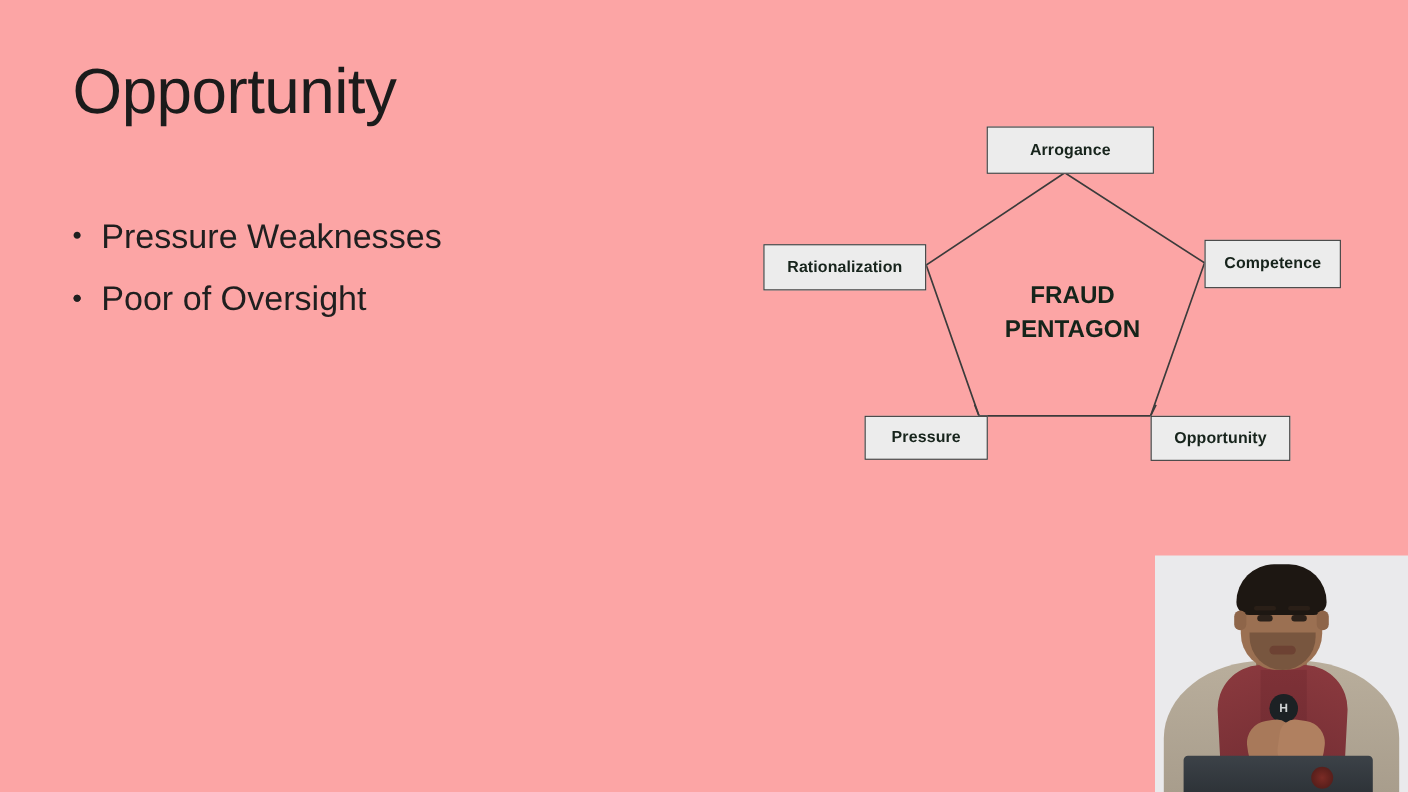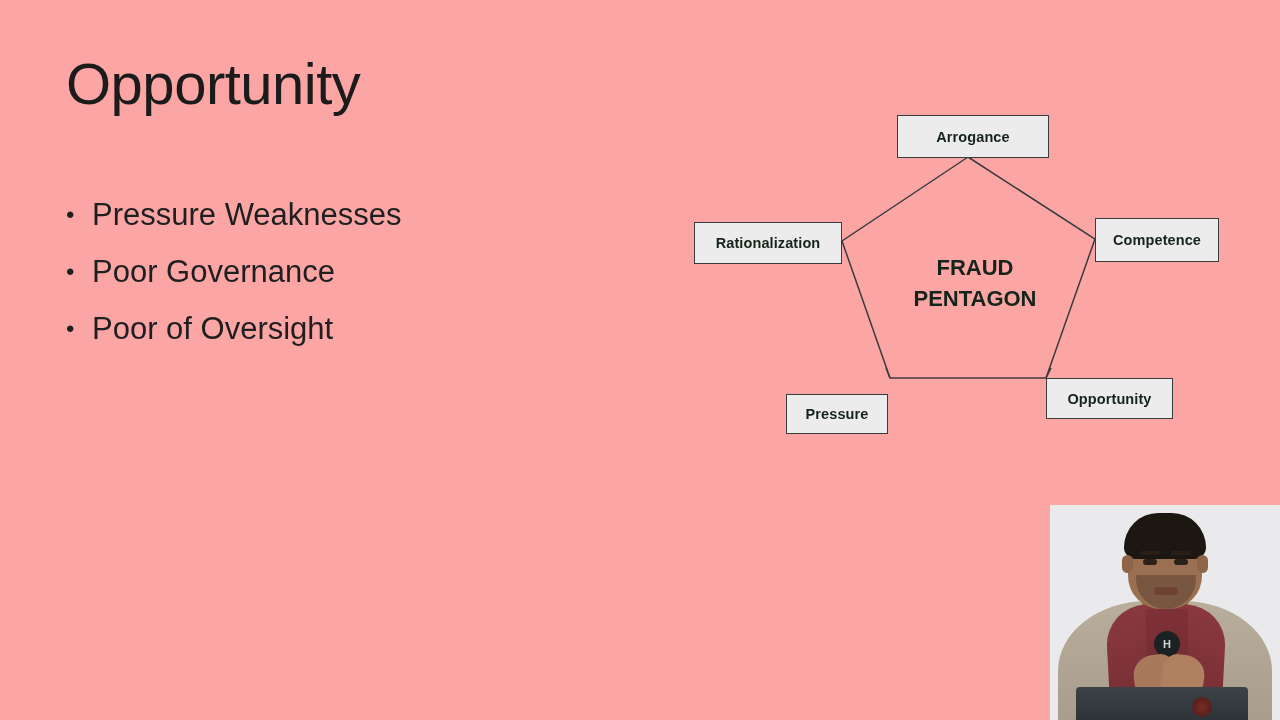--- a/index.html
+++ b/index.html
@@ -81,21 +81,21 @@
     font-size: 14.5px;
     font-weight: bold;
     color: #17241c;
     letter-spacing: 0.1px;
     white-space: nowrap;
     z-index: 3;
   }
   #node-arrogance      { left: 217px; top: 15px;  width: 152px; height: 43px; text-align: right; }
   #node-rationalization{ left: 14px;  top: 122px; width: 148px; height: 42px; }
   #node-competence     { left: 415px; top: 118px; width: 124px; height: 44px; }
-  #node-pressure       { left: 106px; top: 278px; width: 102px; height: 40px; margin-top: 16px; }
+  #node-pressure       { left: 106px; top: 278px; width: 112px; height: 40px; }
   #node-opportunity    { left: 366px; top: 278px; width: 127px; height: 41px; }
 
   #center-label {
     position: absolute;
     left: 225px;
     top: 152px;
     width: 140px;
     text-align: center;
     font-size: 22px;
     font-weight: bold;
@@ -200,21 +200,20 @@
 
   <div id="slide-title">Opportunity</div>
 
   <ul id="bullet-list">
     <li>
       <span class="bullet-dot">•</span>
       <span>Pressure Weaknesses</span>
     </li>
     <li>
       <span class="bullet-dot">•</span>
-      <span>Poor Governance</span>
     </li>
     <li>
       <span class="bullet-dot">•</span>
       <span>Poor of Oversight</span>
     </li>
   </ul>
 
   <div id="pentagon-diagram">
     <svg width="560" height="340" viewBox="0 0 560 340">
       <polygon points="288,57 162,141 210,278 366,278 415,139" fill="none" stroke="#3b3b3b" stroke-width="1.5"></polygon>

